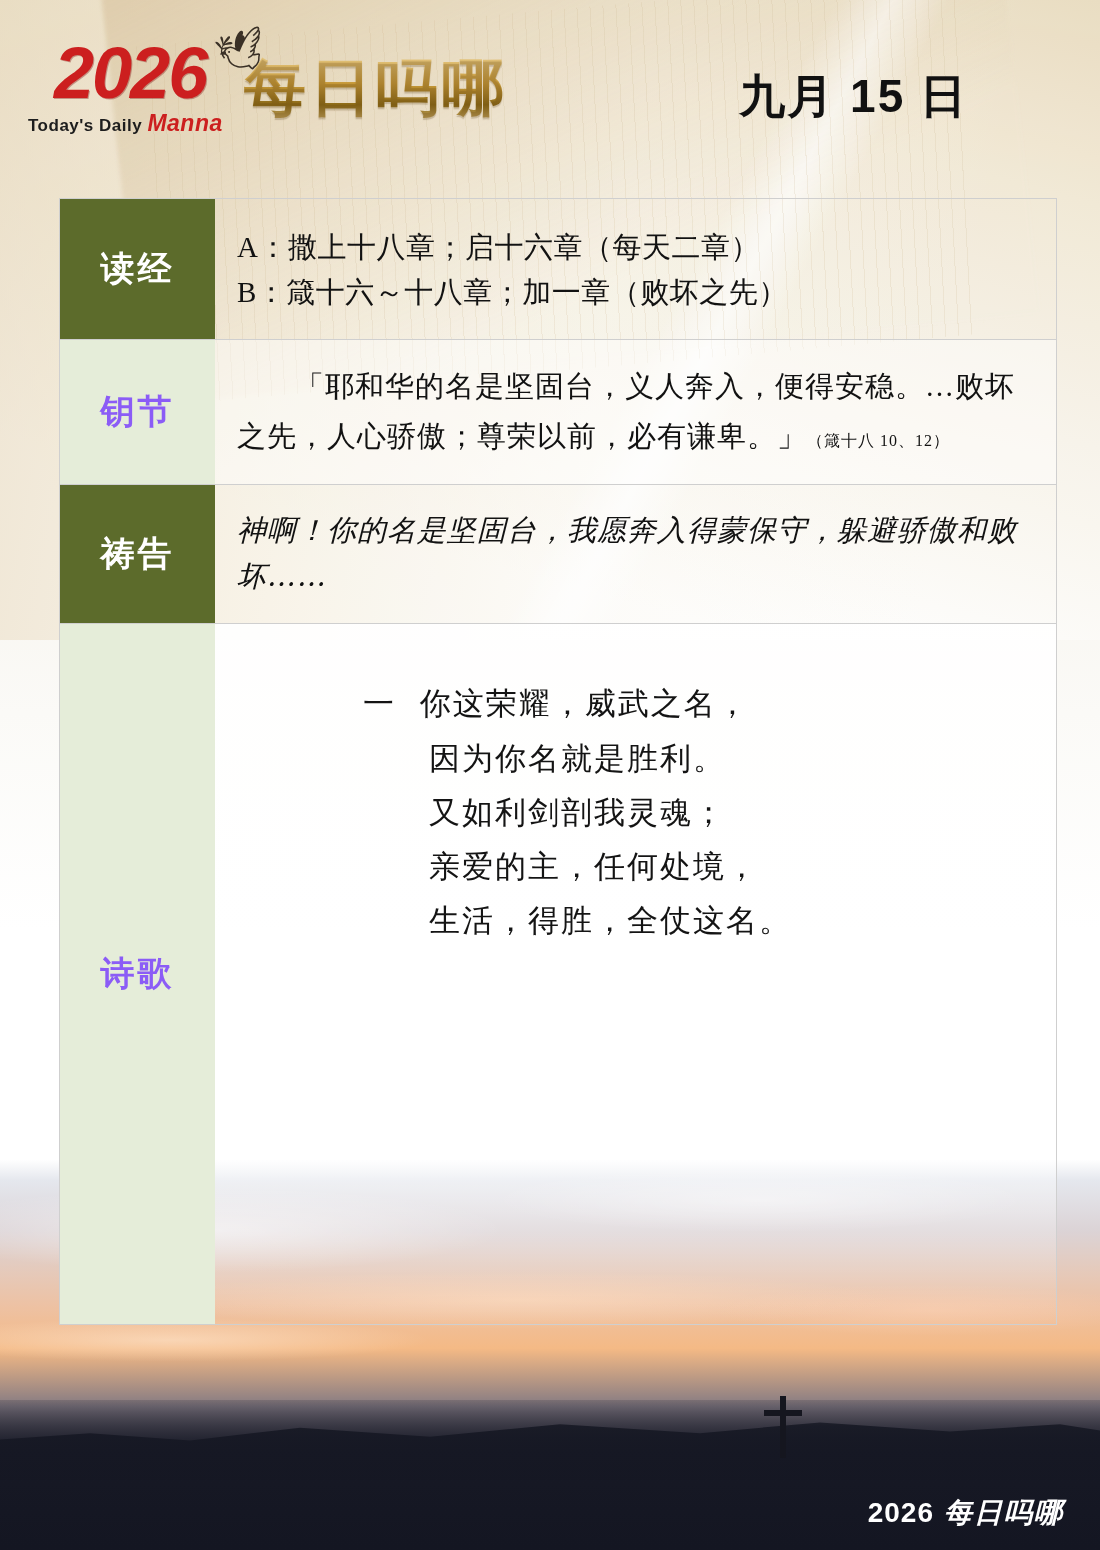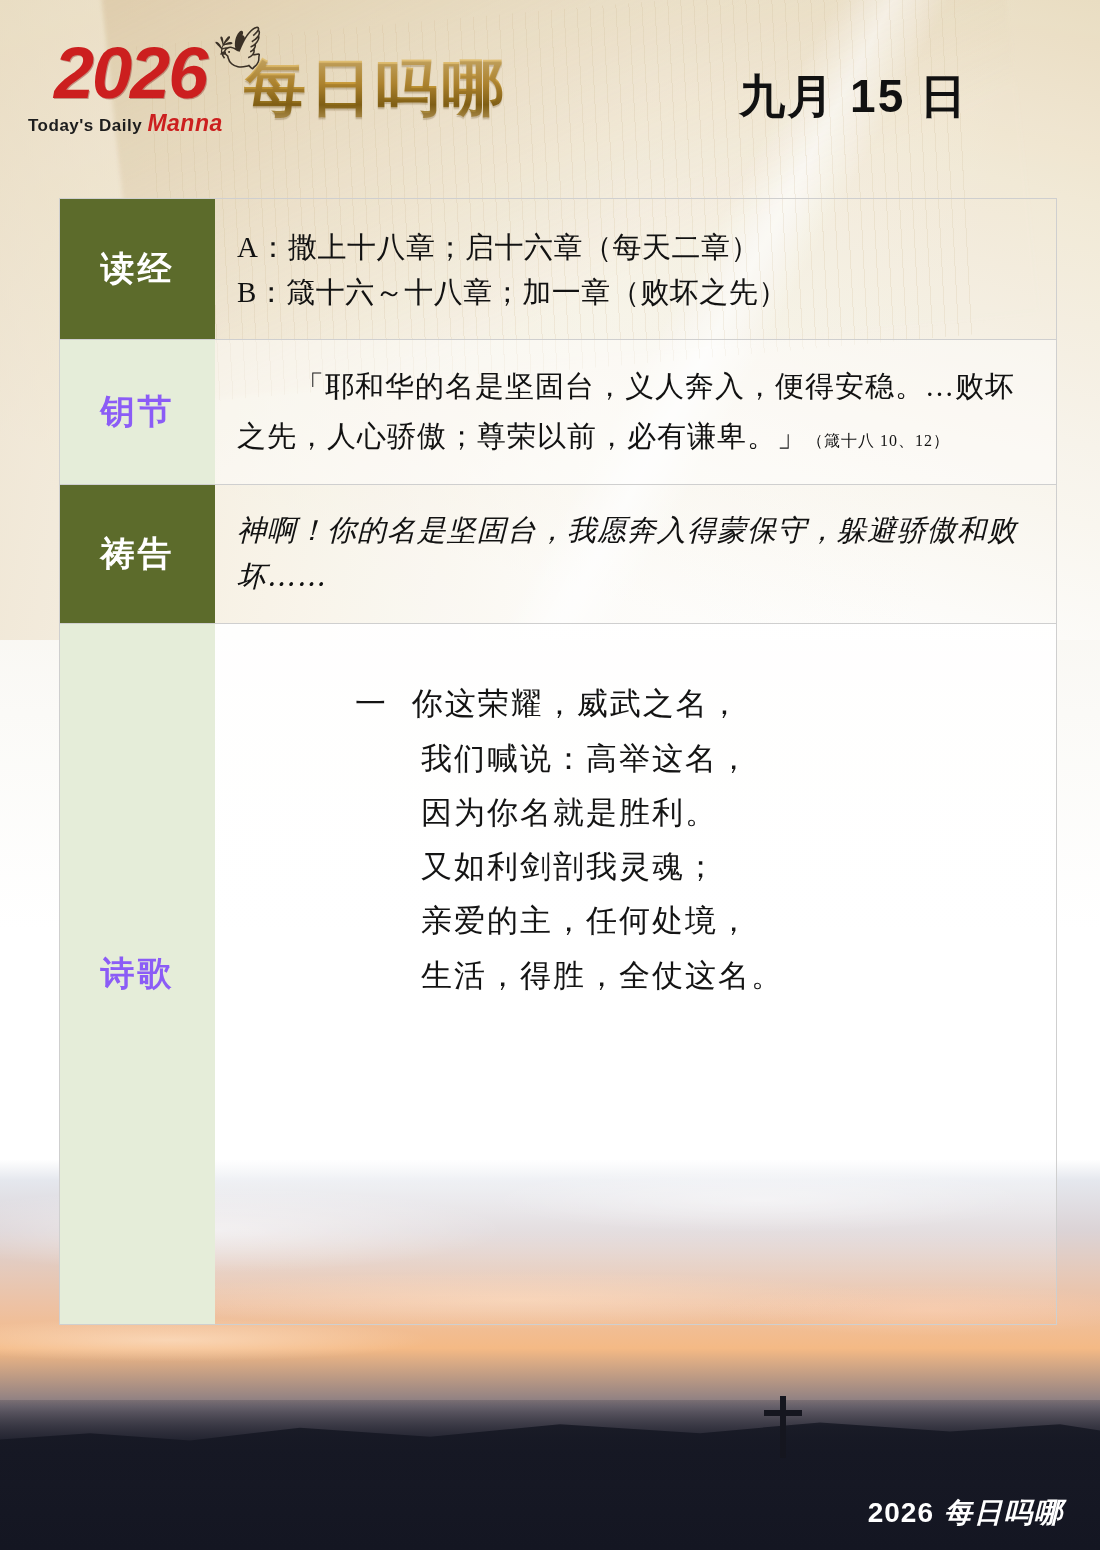--- a/index.html
+++ b/index.html
@@ -229,21 +229,21 @@
     padding-bottom: 24px;
     font-family: "DejaVu Serif", serif;
     font-style: italic;
   }
 
   .row-song { min-height: 700px; }
   .row-song .label.pale {
     background: #e5edd9;
   }
   .row-song .cell {
-    padding: 52px 20px 18px 20px;
+    padding: 52px 20px 18px 28px;
     background: transparent;
   }
   .stanza {
     font-size: 31px;
     line-height: 1.75;
     letter-spacing: 2px;
     color: #141414;
     text-align: left;
     font-family: "DejaVu Serif", serif;
   }
@@ -331,21 +331,20 @@
       <div class="label olive">祷告</div>
       <div class="cell">神啊！你的名是坚固台，我愿奔入得蒙保守，躲避骄傲和败坏……</div>
     </div>
 
     <div class="row row-song">
       <div class="label pale">诗歌</div>
       <div class="cell">
 
         <div class="stanza">
           <span class="ln head"><span>一</span>&nbsp;&nbsp;<span>你这荣耀，威武之名，</span></span>
-          <span class="ln body">我们喊说：高举这名，</span>
           <span class="ln body">因为你名就是胜利。</span>
         </div>
 
         <div class="stanza">
           <span class="ln body">又如利剑剖我灵魂；</span>
           <span class="ln body">亲爱的主，任何处境，</span>
           <span class="ln body">生活，得胜，全仗这名。</span>
         </div>
 
       </div>

